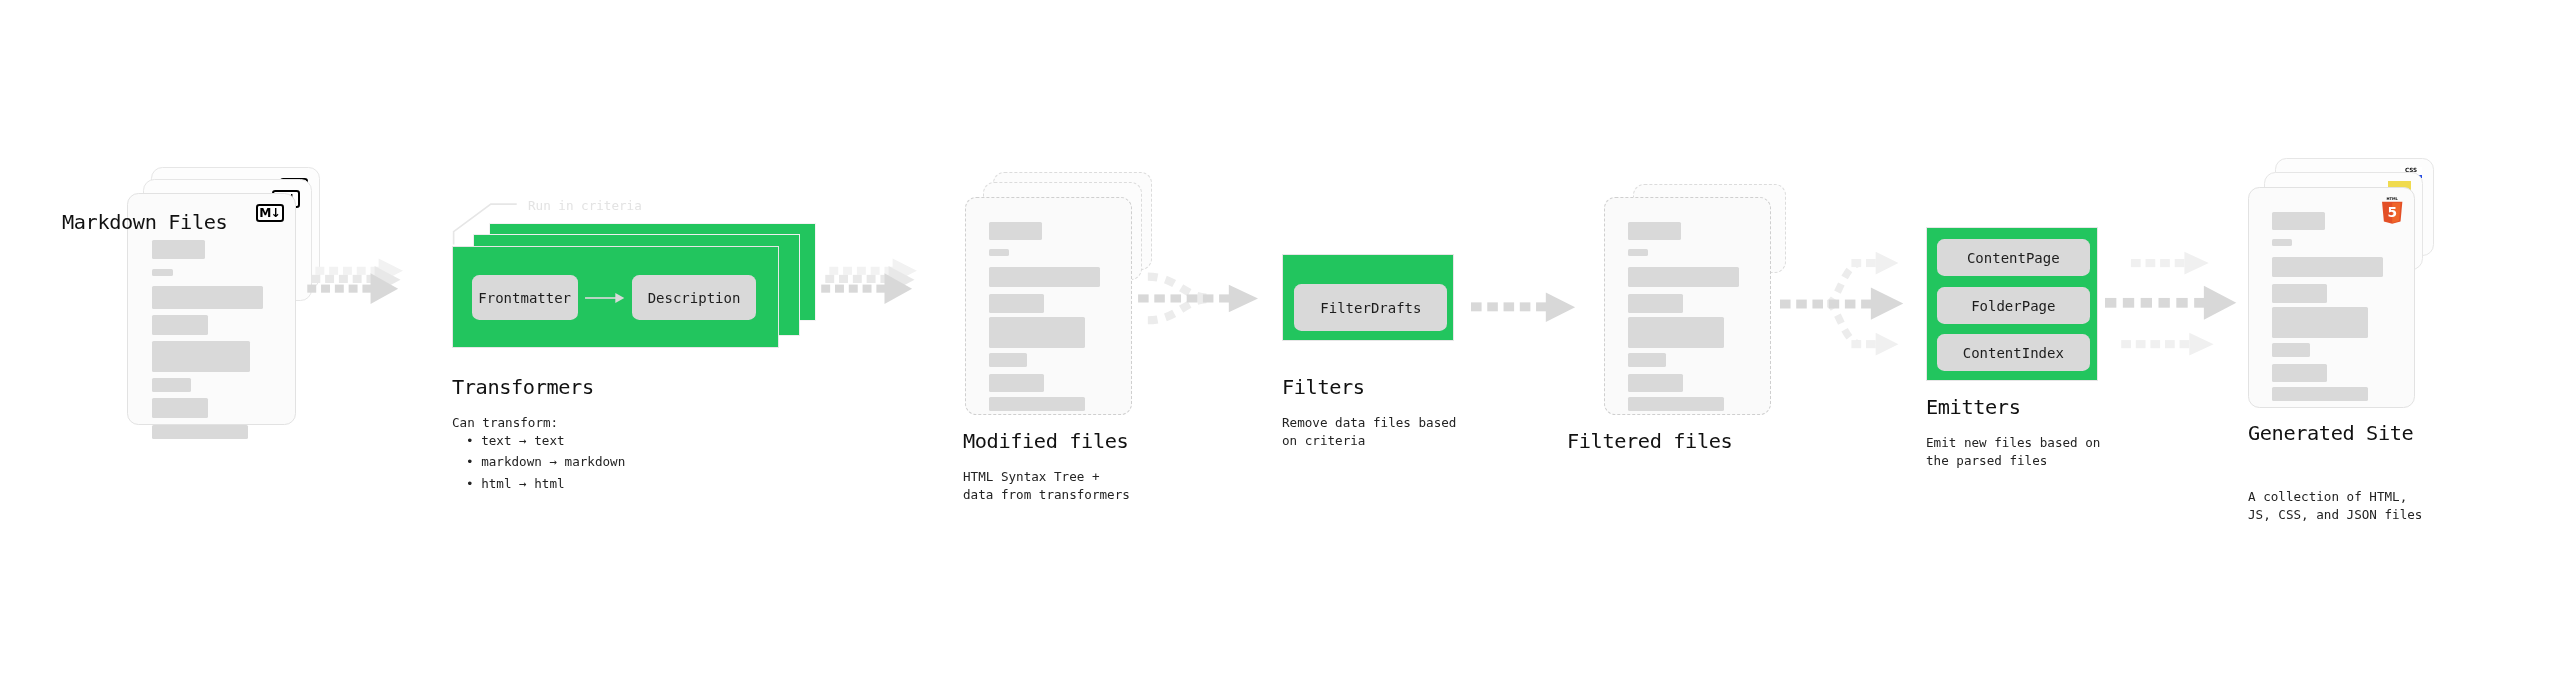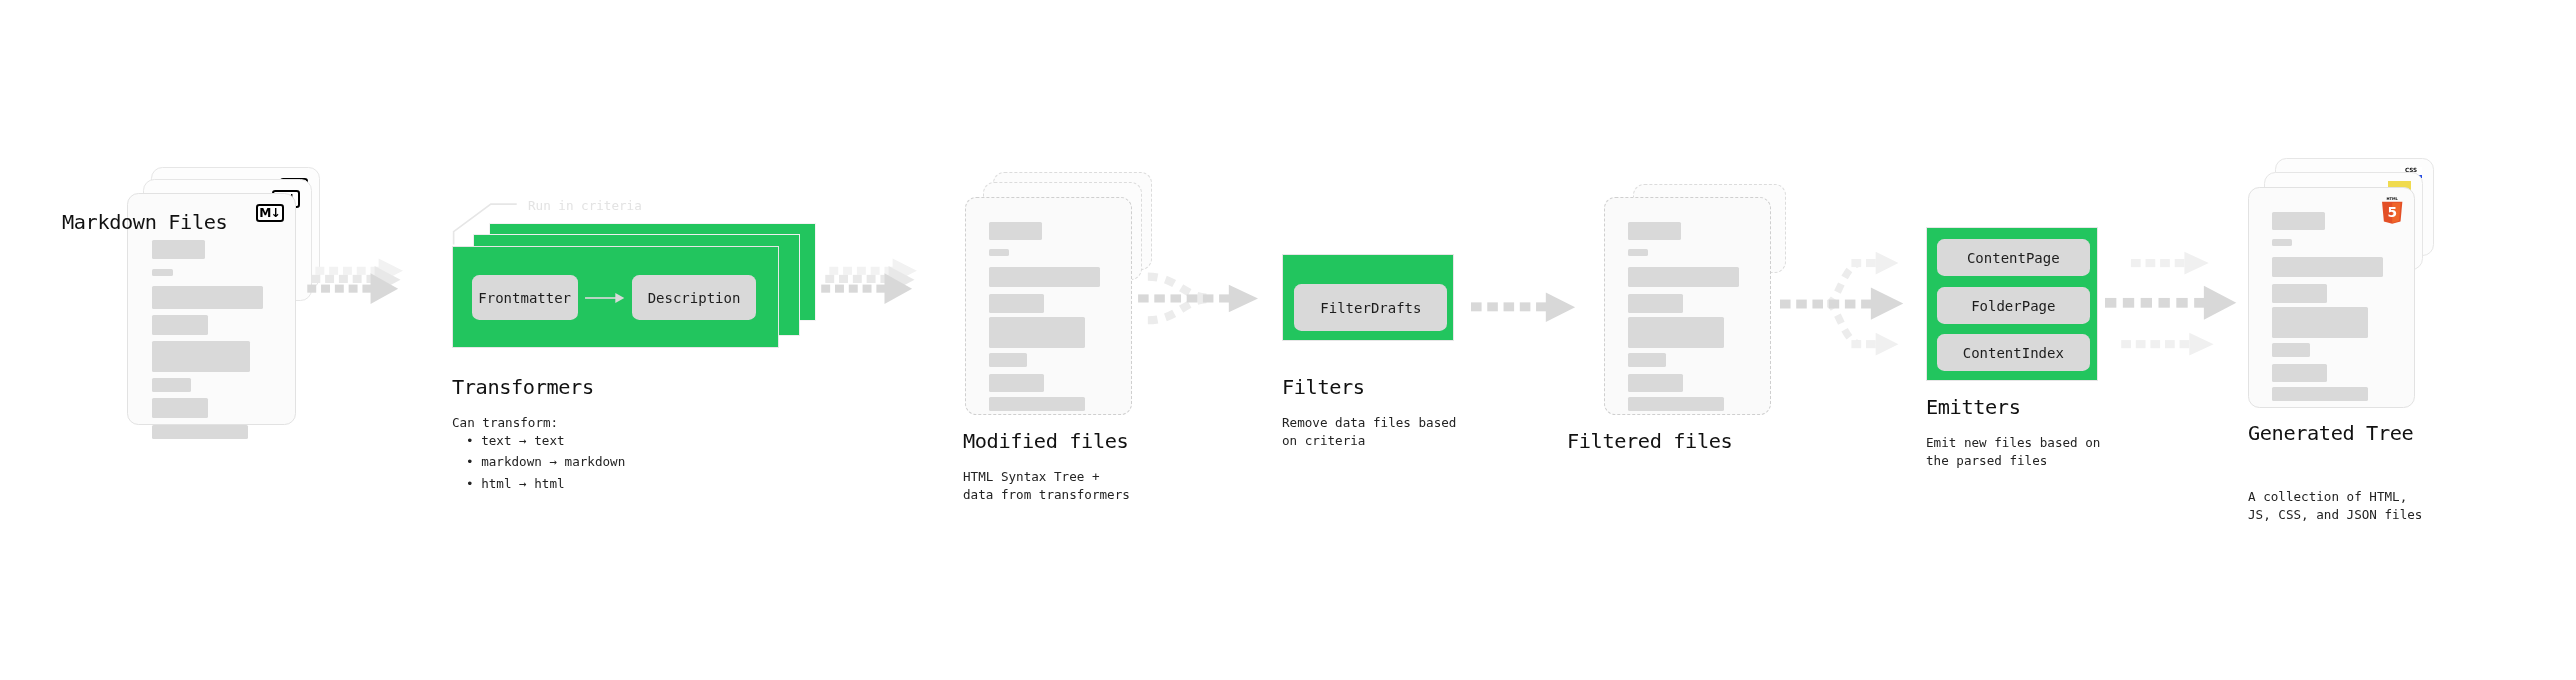--- a/index.html
+++ b/index.html
@@ -365,19 +365,19 @@
       <div class="sk" style="left:23px;top:24.4px;width:53px;height:18px;"></div>
       <div class="sk" style="left:23px;top:51px;width:19.5px;height:7.3px;"></div>
       <div class="sk" style="left:23px;top:69px;width:111px;height:20.3px;"></div>
       <div class="sk" style="left:23px;top:96px;width:55px;height:18.7px;"></div>
       <div class="sk" style="left:23px;top:119px;width:96px;height:31px;"></div>
       <div class="sk" style="left:23px;top:155px;width:38px;height:14px;"></div>
       <div class="sk" style="left:23px;top:176px;width:55px;height:18px;"></div>
       <div class="sk" style="left:23px;top:199px;width:96px;height:14px;"></div>
     </div>
 
-    <div class="caption" style="left:2248px;top:421px;">Generated Tree</div>
+    <div class="caption" style="left:2248px;top:421px;">Generated Site</div>
     <div class="subcaption" style="left:2248px;top:488px;">A collection of HTML,
 JS, CSS, and JSON files</div>
   </div>
 
 </div>
 
 
 </body></html>

